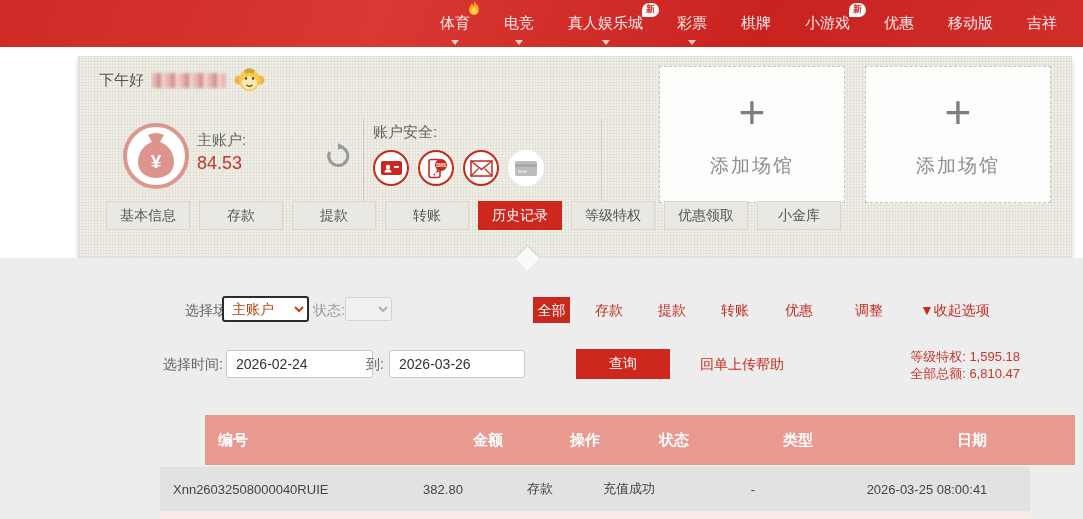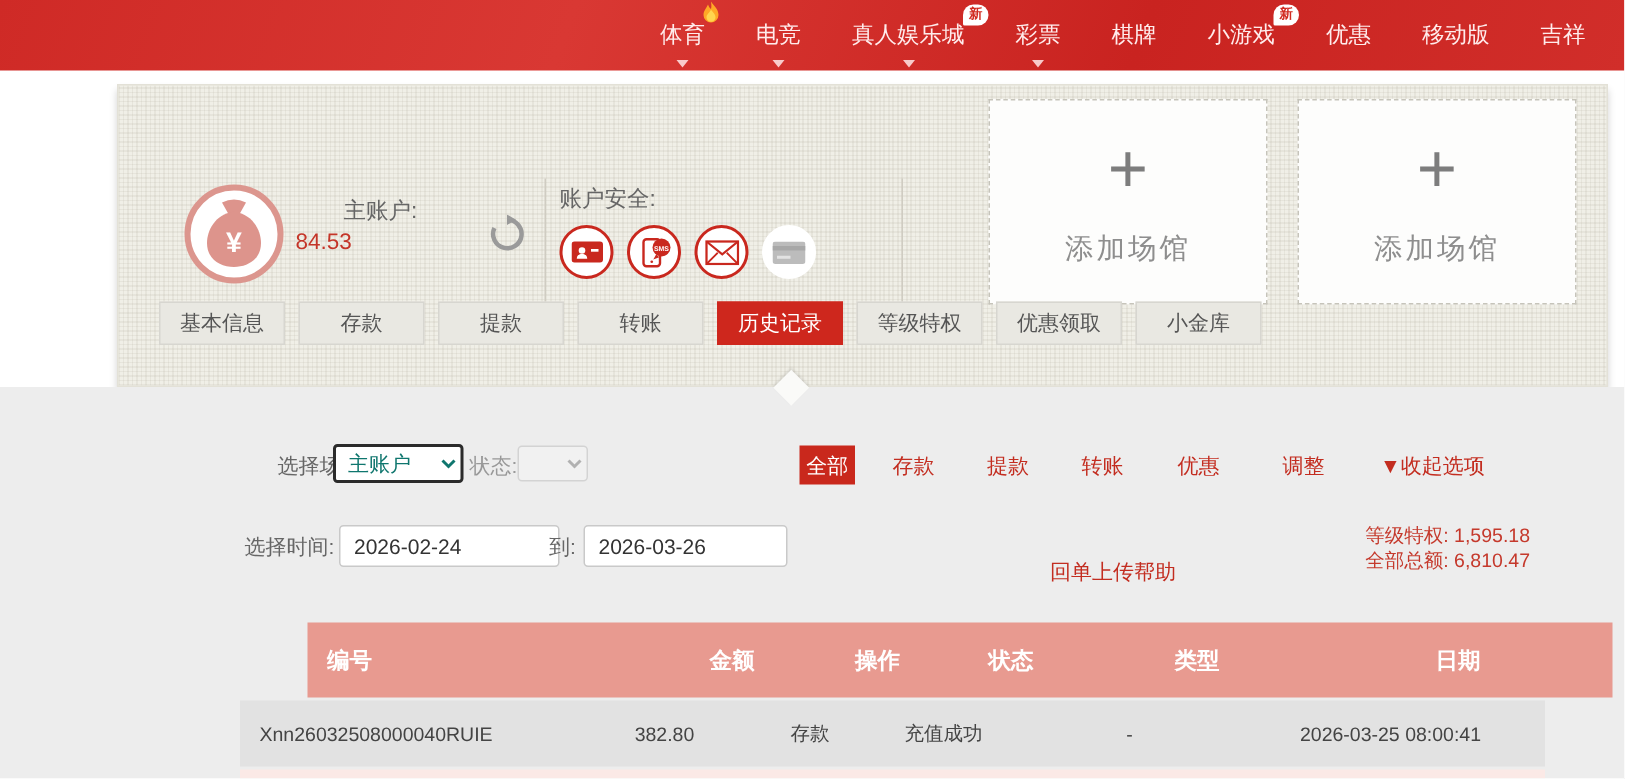--- a/index.html
+++ b/index.html
@@ -29,22 +29,22 @@
            background-image:
              repeating-linear-gradient(0deg, rgba(170,164,148,.14) 0 1px, transparent 1px 3px),
              repeating-linear-gradient(90deg, rgba(170,164,148,.14) 0 1px, transparent 1px 3px);
            border:1px solid #e3e1d7; box-shadow:0 4px 5px rgba(0,0,0,.18); }
   .greet { position:absolute; left:20px; top:8px; font-size:15px; color:#555; display:flex; align-items:center; gap:8px; }
   .blur-name { display:inline-block; width:74px; height:15px; border-radius:2px;
            background:repeating-linear-gradient(90deg,#e5b4b2 0 5px,#d09190 5px 9px,#efcfce 9px 14px);
            filter:blur(1.5px); }
   .bag-circle { position:absolute; left:44px; top:66px; width:66px; height:66px; border-radius:50%;
            background:#fff; border:4px solid #dc968e; display:flex; align-items:center; justify-content:center; }
-  .bal-label { position:absolute; left:118px; top:74px; font-size:15px; color:#666;margin-left:32px; }
-  .bal-value { position:absolute; left:118px; top:96px; font-size:15px; color:#c43529; }
+  .bal-label { position:absolute; left:118px; top:74px; font-size:15px; color:#666; }
+  .bal-value { position:absolute; left:118px; top:96px; font-size:18px; color:#c43529; }
   .refresh { position:absolute; left:246px; top:86px; cursor:pointer; }
   .vdiv1 { position:absolute; left:284px; top:62px; width:1px; height:88px; background:#cfccc2; }
   .vdiv2 { position:absolute; left:522px; top:62px; width:1px; height:88px; background:#cfccc2; }
   .sec-label { position:absolute; left:294px; top:66px; font-size:15px; color:#666; }
   .sec-icons { position:absolute; left:294px; top:93px; display:flex; gap:9px; }
   .sec-ic { width:36px; height:36px; border-radius:50%; background:#fff; border:2px solid #c9281e;
             display:flex; align-items:center; justify-content:center; cursor:pointer; }
   .sec-ic.inactive { border-color:#fff; }
   .addbox { position:absolute; top:9px; width:186px; height:137px; background:#fdfdfc;
             border:1px dashed #c6c4ba; text-align:center; cursor:pointer; }
@@ -59,21 +59,21 @@
   
   .lower { position:absolute; left:0; top:258px; width:1083px; height:261px; background:#ededed; }
   .notch { position:absolute; left:519px; top:-8px; width:17px; height:17px; background:#fafaf8;
            transform:rotate(45deg); box-shadow:-1px -1px 2px rgba(0,0,0,.10); }
 
   .lbl14 { font-size:14px; color:#666; position:absolute; }
   .red-link { position:absolute; font-size:14px; color:#c32d20; cursor:pointer; text-decoration:none; }
   .type-all { position:absolute; left:533px; top:39px; width:37px; height:26px; background:#c9281c;
            color:#fff; font-size:14px; text-align:center; line-height:26px; cursor:pointer; }
   select.venue { position:absolute; left:222px; top:38px; width:87px; height:26px; font-size:14px;
-           border:2px solid #2b2b2b; border-radius:3px; background:#fff; color:#0f766e; padding-left:4px; }
+           border:2px solid #2b2b2b; border-radius:3px; background:#fff; color:#c2410c; padding-left:4px; }
   select.status { position:absolute; left:345px; top:39px; width:47px; height:24px;
            border:1px solid #c9c9c9; border-radius:3px; background:#f4f4f4; color:#999; }
   input.date { position:absolute; top:92px; height:28px; border:1px solid #c9c9c9; border-radius:3px;
            background:#fff; font-size:14px; color:#333; padding-left:9px; }
   .query-btn { position:absolute; left:576px; top:91px; width:94px; height:30px; background:#ce281e;
            border:none; color:#fff; font-size:14px; cursor:pointer; }
   .totals { position:absolute; right:63px; top:90px; text-align:right; font-size:13px; color:#c5392c; line-height:17px; }
 
   
   .tbl { position:absolute; left:160px; top:157px; width:870px; }
@@ -129,20 +129,36 @@
       <div class="nav-item">
         <span>移动版</span>
       </div>
       <div class="nav-item">
         <span>吉祥</span>
       </div>
     </div>
   </div>
 
   <div class="panel">
+    <div class="greet">
+      <span>下午好</span>
+      <span class="blur-name"></span>
+      <span>
+        <svg width="31" height="27" viewBox="0 0 31 27">
+          <circle cx="5" cy="15" r="4.6" fill="#efb449"></circle>
+            <circle cx="26" cy="15" r="4.6" fill="#efb449"></circle>
+          <ellipse cx="15.5" cy="15" rx="10.5" ry="11" fill="#f6ca4e"></ellipse>
+          <ellipse cx="15.5" cy="18" rx="7.6" ry="6.4" fill="#fbeab8"></ellipse>
+          <circle cx="12" cy="13.5" r="1.2" fill="#5a3b1e"></circle>
+            <circle cx="19" cy="13.5" r="1.2" fill="#5a3b1e"></circle>
+          <path d="M12.5 20 q3 2.6 6 0" stroke="#5a3b1e" fill="none" stroke-width="1.2"></path>
+          <path d="M10 5.5 q5.5 -4.5 11 0 l-2.2 3.4 q-3.3 -2.2 -6.6 0 Z" fill="#cfa53e"></path>
+        </svg>
+      </span>
+    </div>
 
     <div class="bag-circle">
       <svg width="44" height="50" viewBox="0 0 44 50">
         <path d="M14 4 q8 -4 16 0 l-4.5 8 -7 0 Z" fill="#dd948c"></path>
         <path d="M22 10 C35 12 40 23 40 31 C40 42 31 47 22 47 C13 47 4 42 4 31 C4 23 9 12 22 10 Z" fill="#dd948c"></path>
         <text x="22" y="37" text-anchor="middle" font-size="19" font-weight="bold" fill="#fff">¥</text>
       </svg>
     </div>
     <div class="bal-label">主账户:</div>
     <div class="bal-value">84.53</div>
@@ -226,21 +242,22 @@
     <a class="red-link" style="left:658px; top:44px;">提款</a>
     <a class="red-link" style="left:721px; top:44px;">转账</a>
     <a class="red-link" style="left:785px; top:44px;">优惠</a>
     <a class="red-link" style="left:855px; top:44px;">调整</a>
     <a class="red-link" style="left:920px; top:44px;">▼收起选项</a>
 
     <span class="lbl14" style="left:163px; top:98px;">选择时间:</span>
     <input class="date" style="left: 226px; width: 147px;" value="2026-02-24">
     <span class="lbl14" style="left:366px; top:98px;">到:</span>
     <input class="date" style="left: 389px; width: 136px;" value="2026-03-26">
-    <a class="red-link" style="left:700px; top:115px;">回单上传帮助</a>
+    <button class="query-btn">查询</button>
+    <a class="red-link" style="left:700px; top:98px;">回单上传帮助</a>
     <div class="totals">
       <div>
         <span>等级特权:</span>
         <span>1,595.18</span>
       </div>
       <div>
         <span>全部总额:</span>
         <span>6,810.47</span>
       </div>
     </div>

